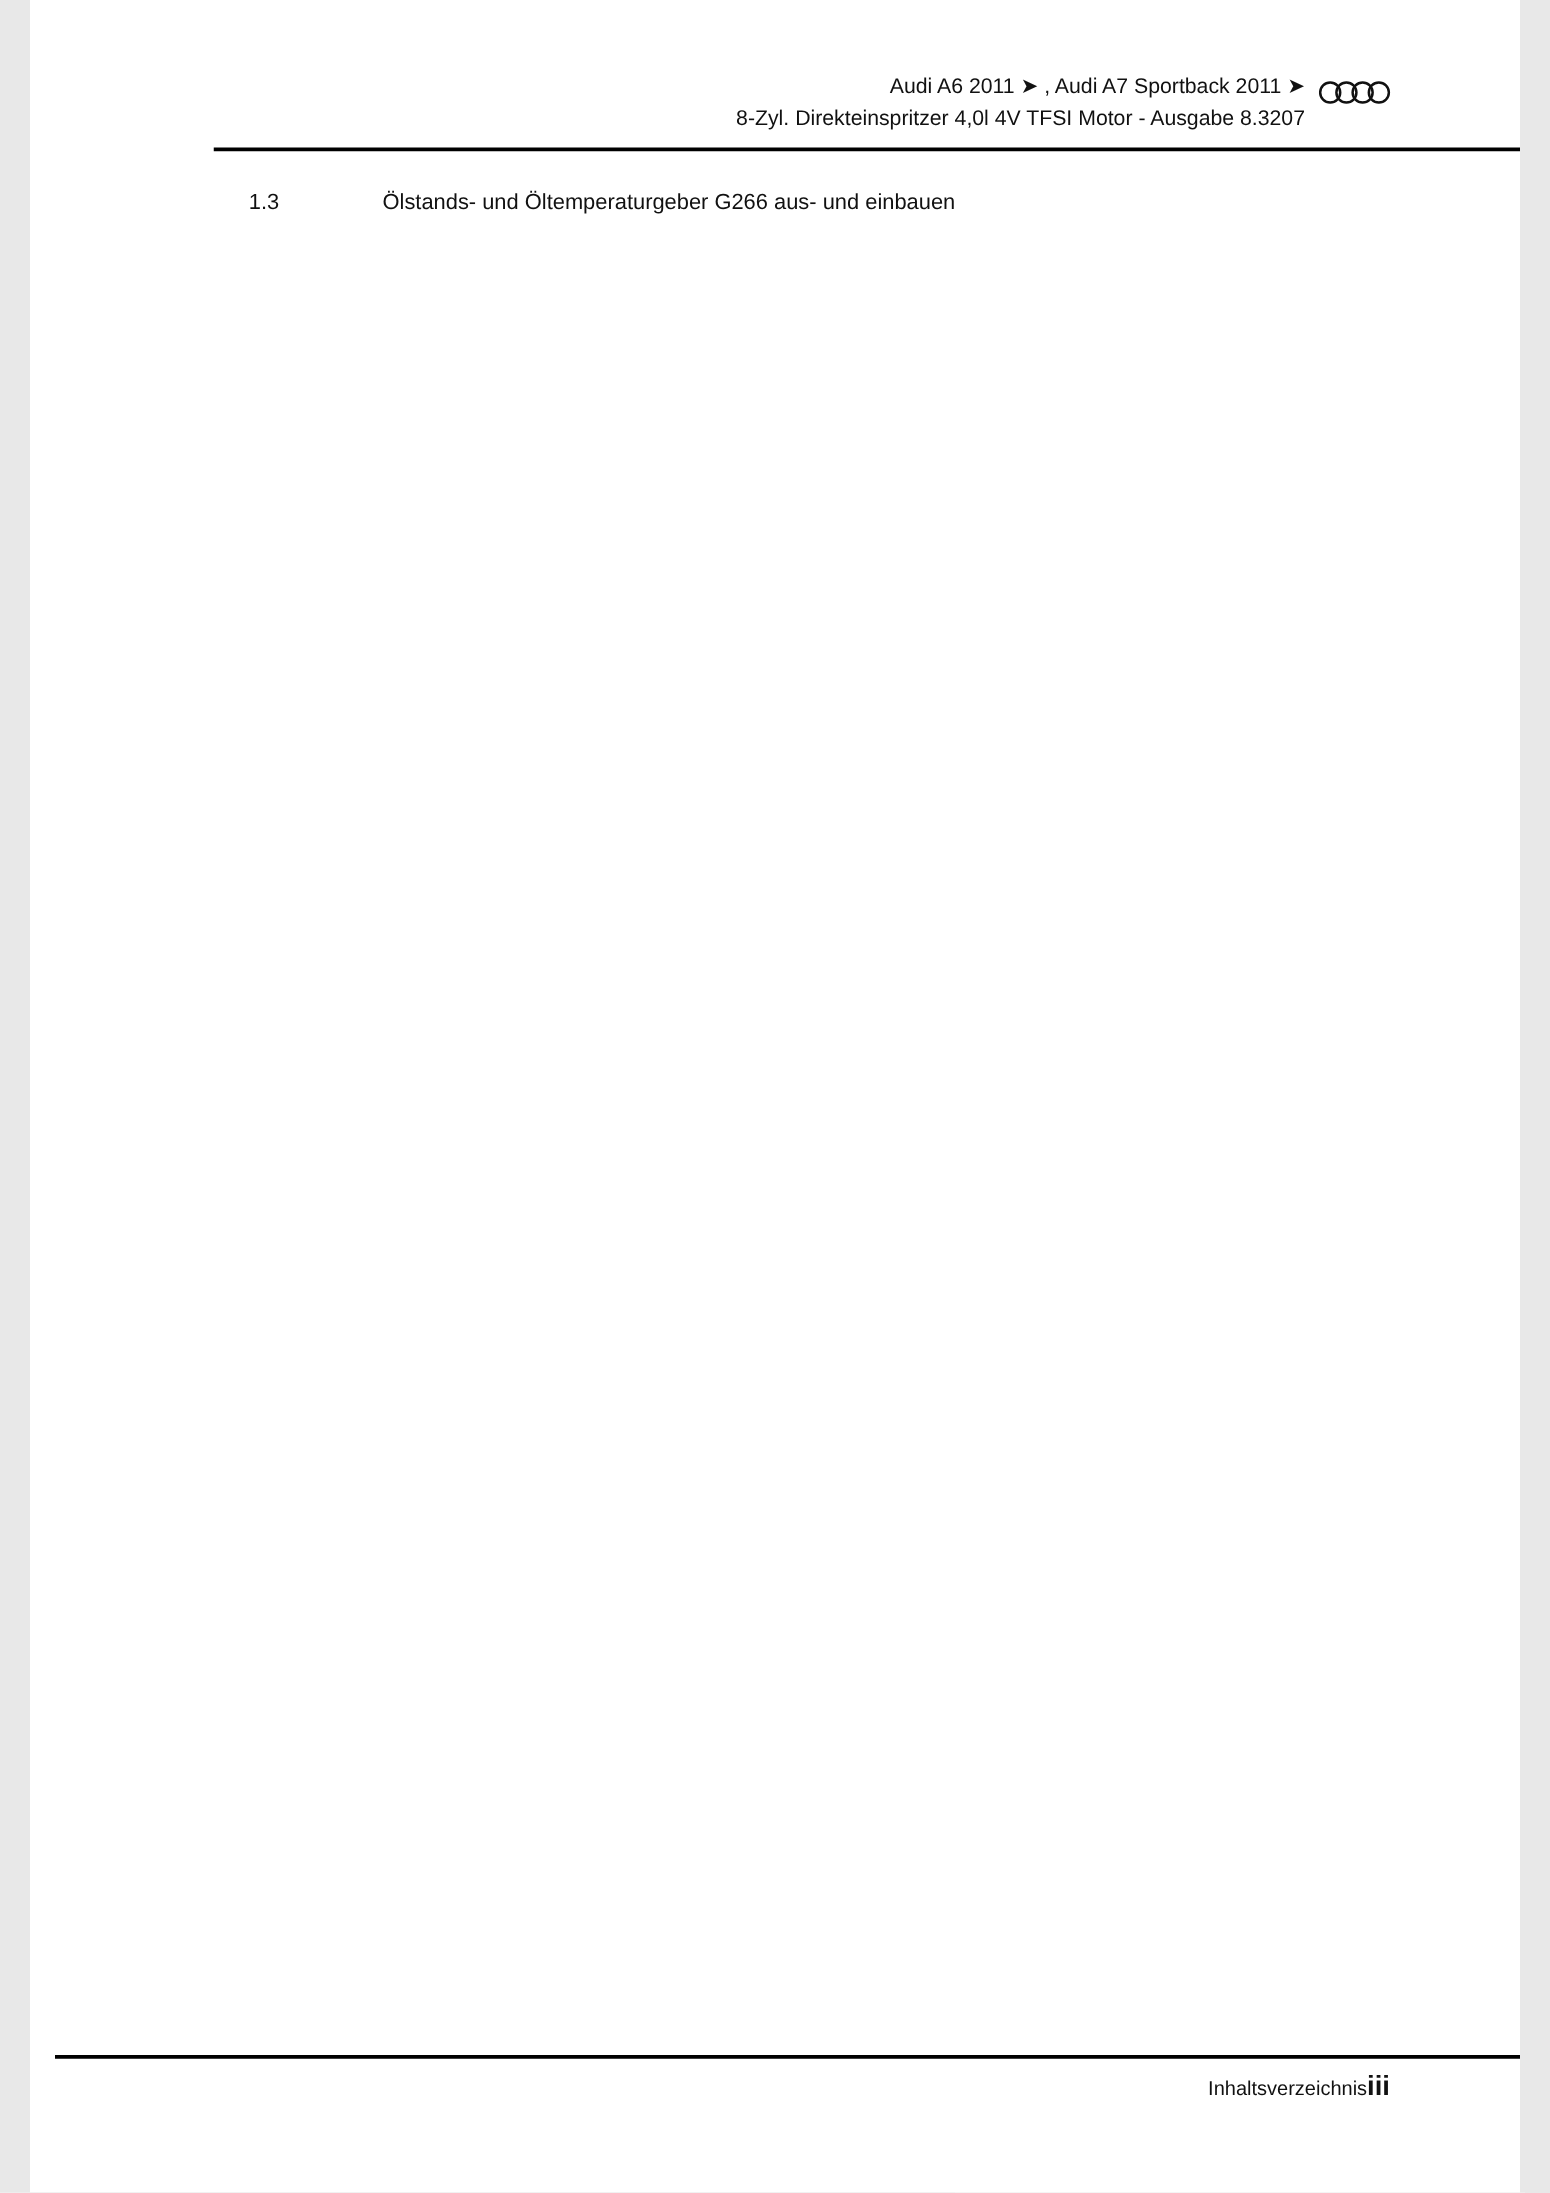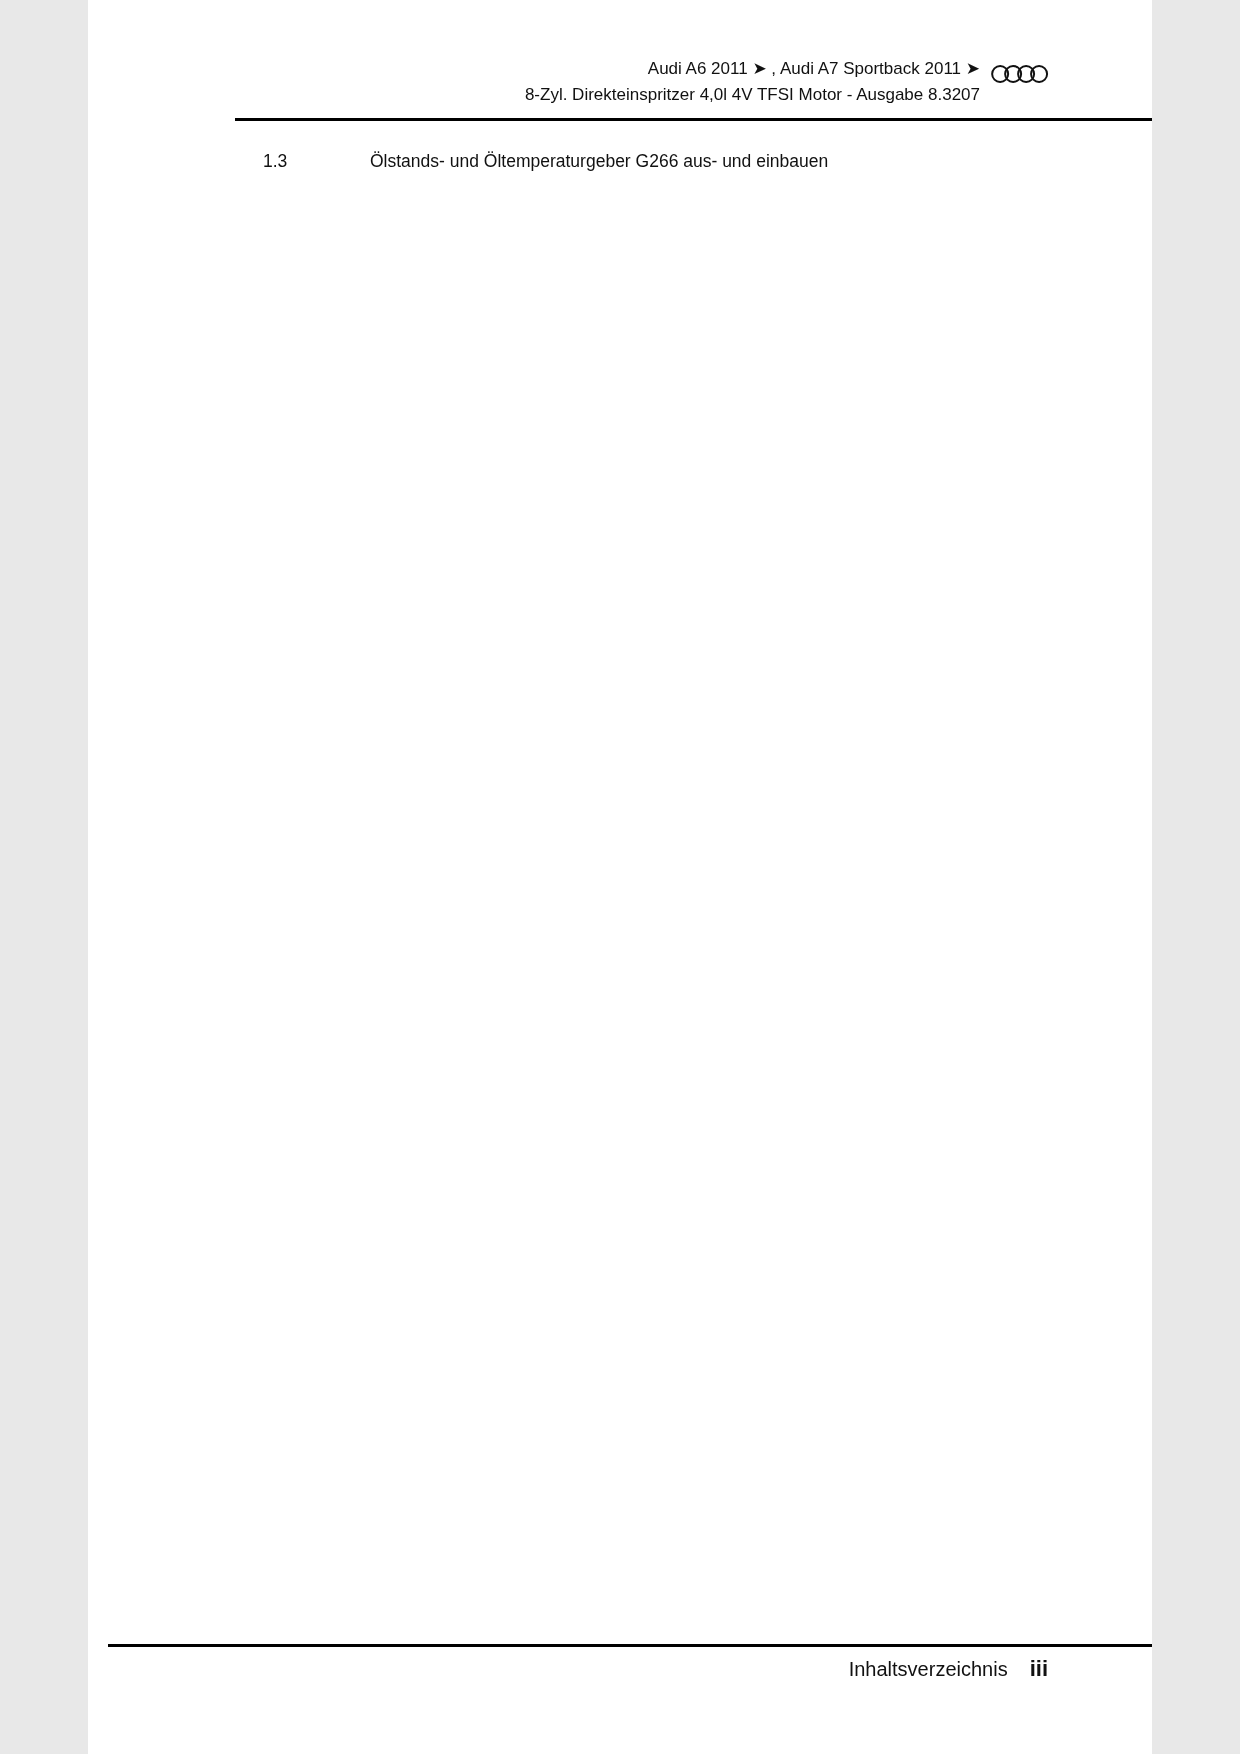--- a/index.html
+++ b/index.html
@@ -1,18 +1,18 @@
 <!DOCTYPE html>
 <html><head>
 <meta charset="utf-8">
 <style>
   html, body { margin: 0; padding: 0; background: #e8e8e8; }
   .page {
     position: relative;
-    width: 1064px;
+    width: 1192px;
     height: 1754px;
     margin: 0 auto;
     background: #ffffff;
     font-family: "Liberation Sans", "DejaVu Sans", sans-serif;
     color: #111111;
     overflow: hidden;
   }
 
   
   .header {
@@ -66,22 +66,22 @@
     height: 3px;
     background: #000000;
   }
   .footer {
     position: absolute;
     top: 1656px;
     right: 104px;
     display: flex;
     align-items: baseline;
   }
-  .footer .label { font-size: 20px; }
-  .footer .pgnum { font-size: 22px; font-weight: bold; margin-left: 22px; }
+  .footer .label { font-size: 16px; }
+  .footer .pgnum { font-size: 22px; font-weight: bold; }
 </style>
 </head>
 <body>
 
 <div class="page">
 
   <div class="header">
     <div>Audi A6 2011 ➤ , Audi A7 Sportback 2011 ➤</div>
     <div>8-Zyl. Direkteinspritzer 4,0l 4V TFSI Motor - Ausgabe 8.3207</div>
   </div>

